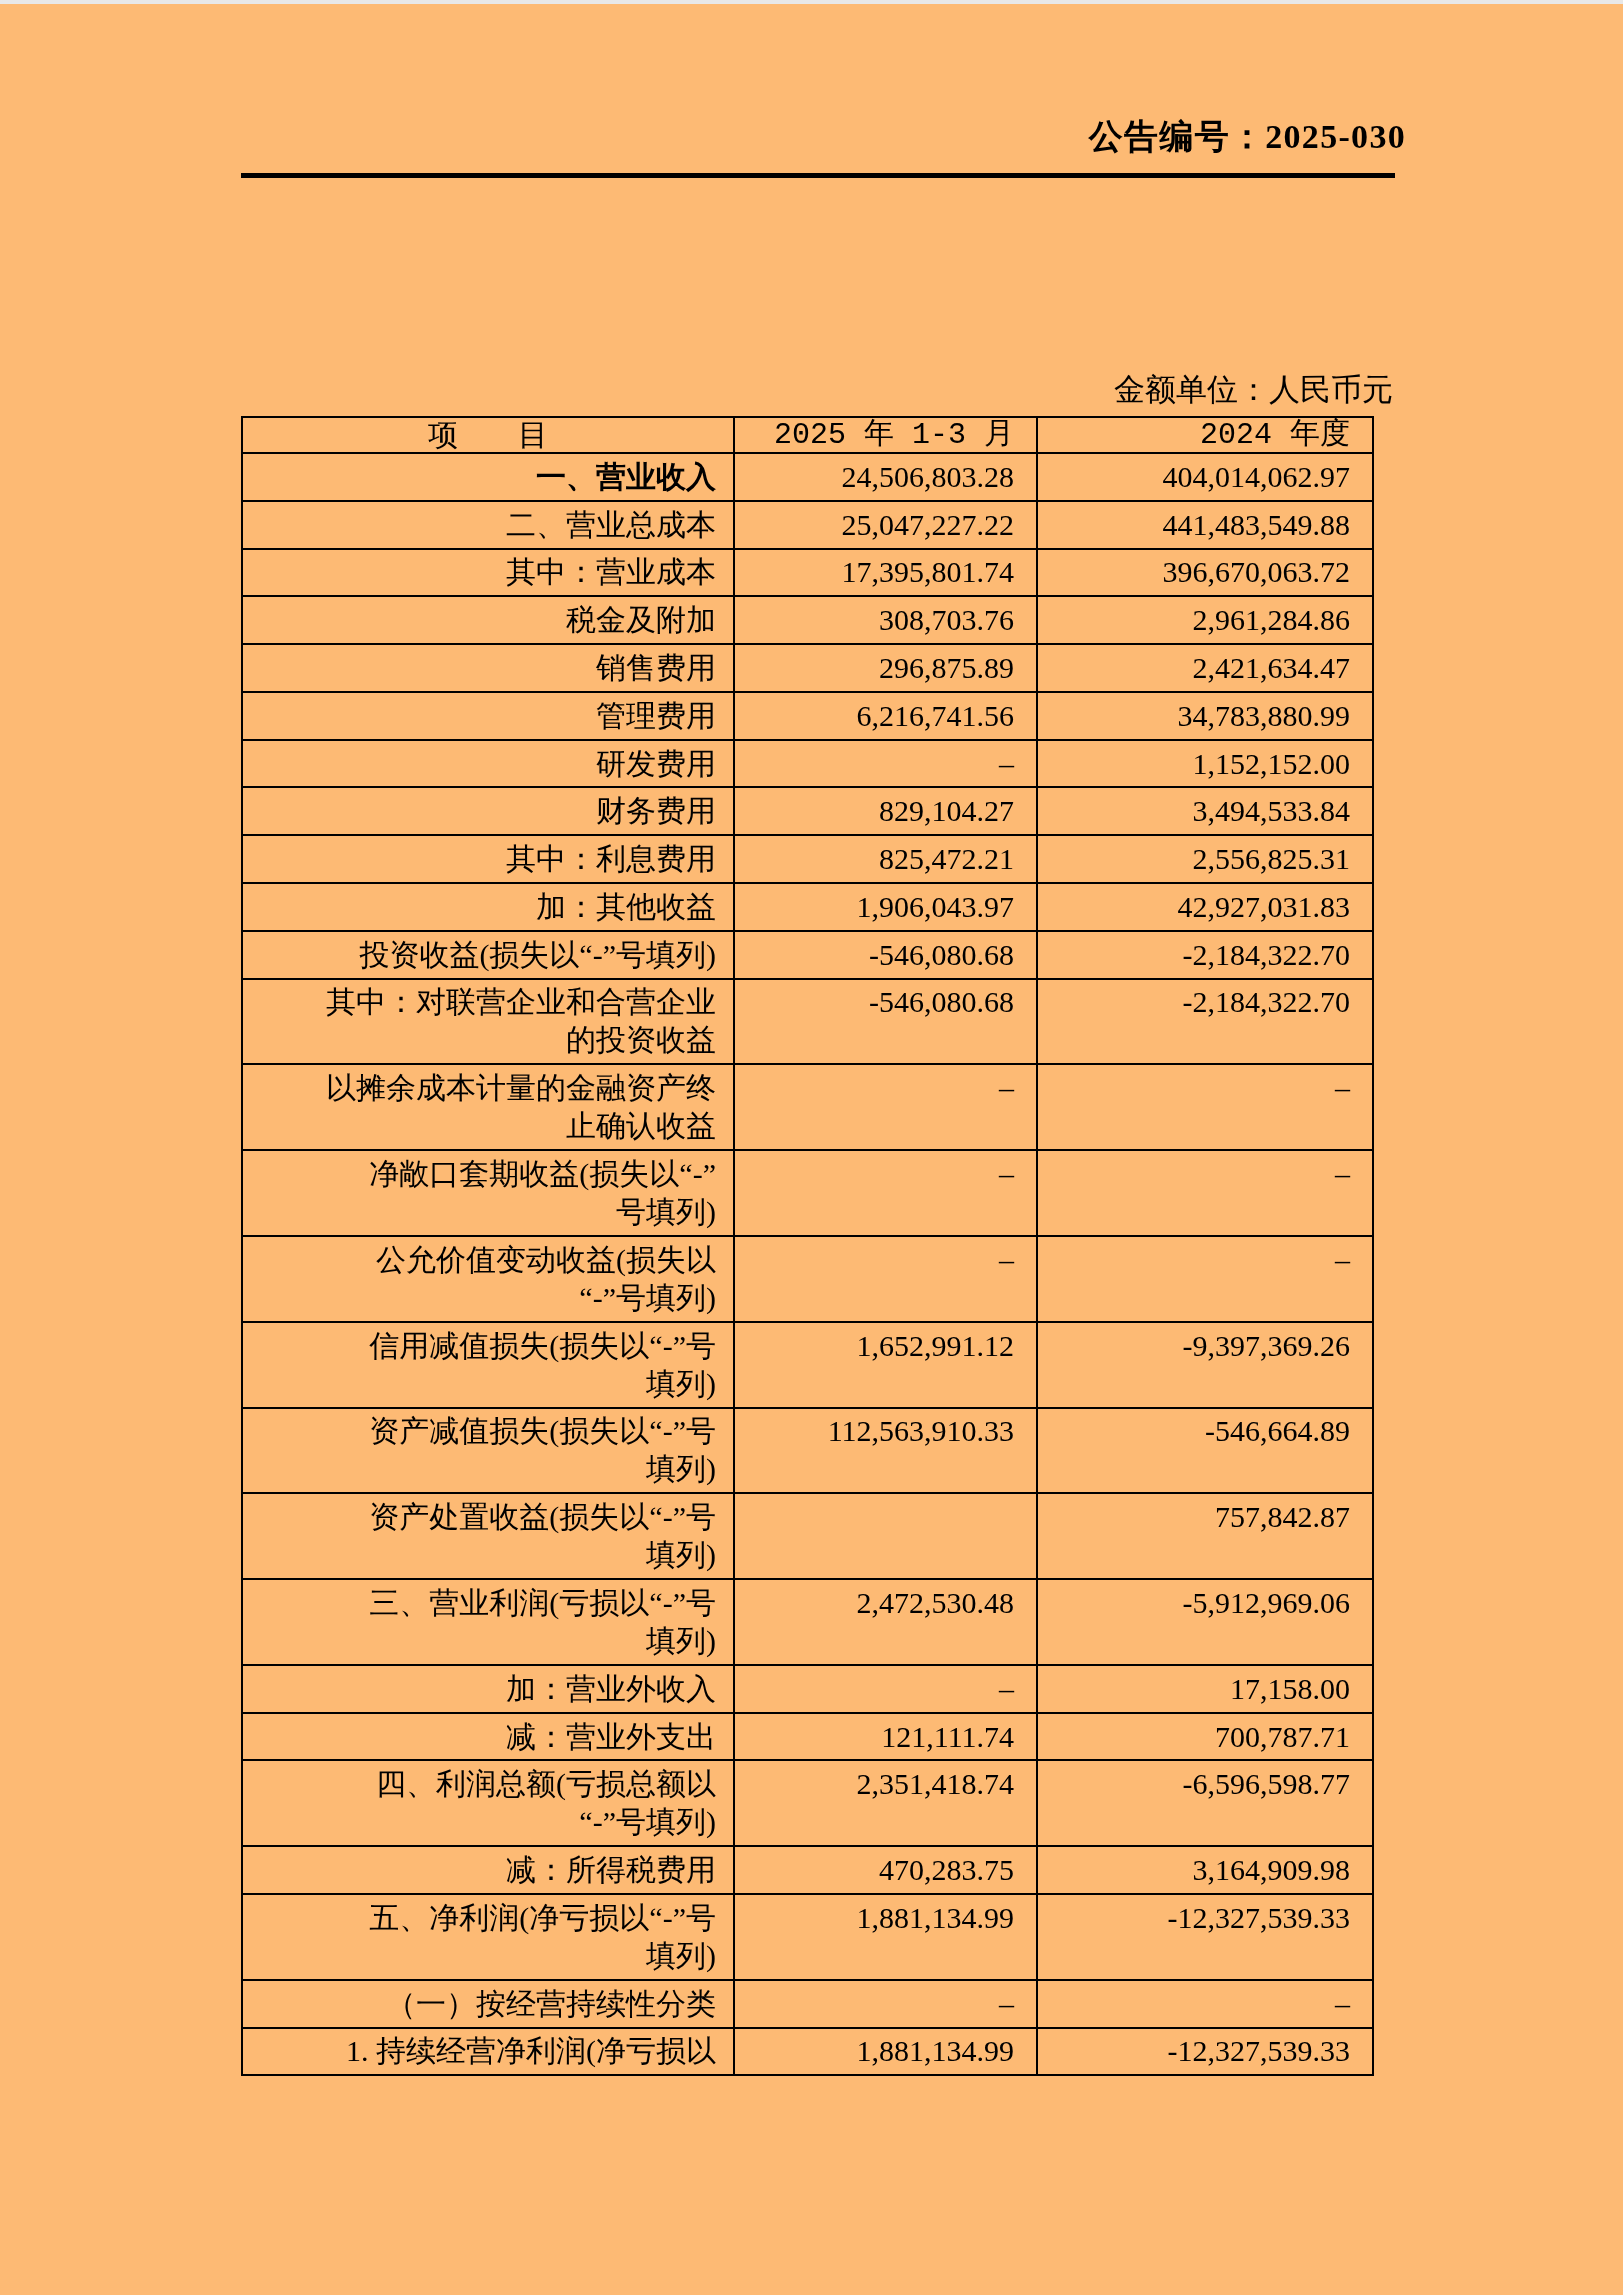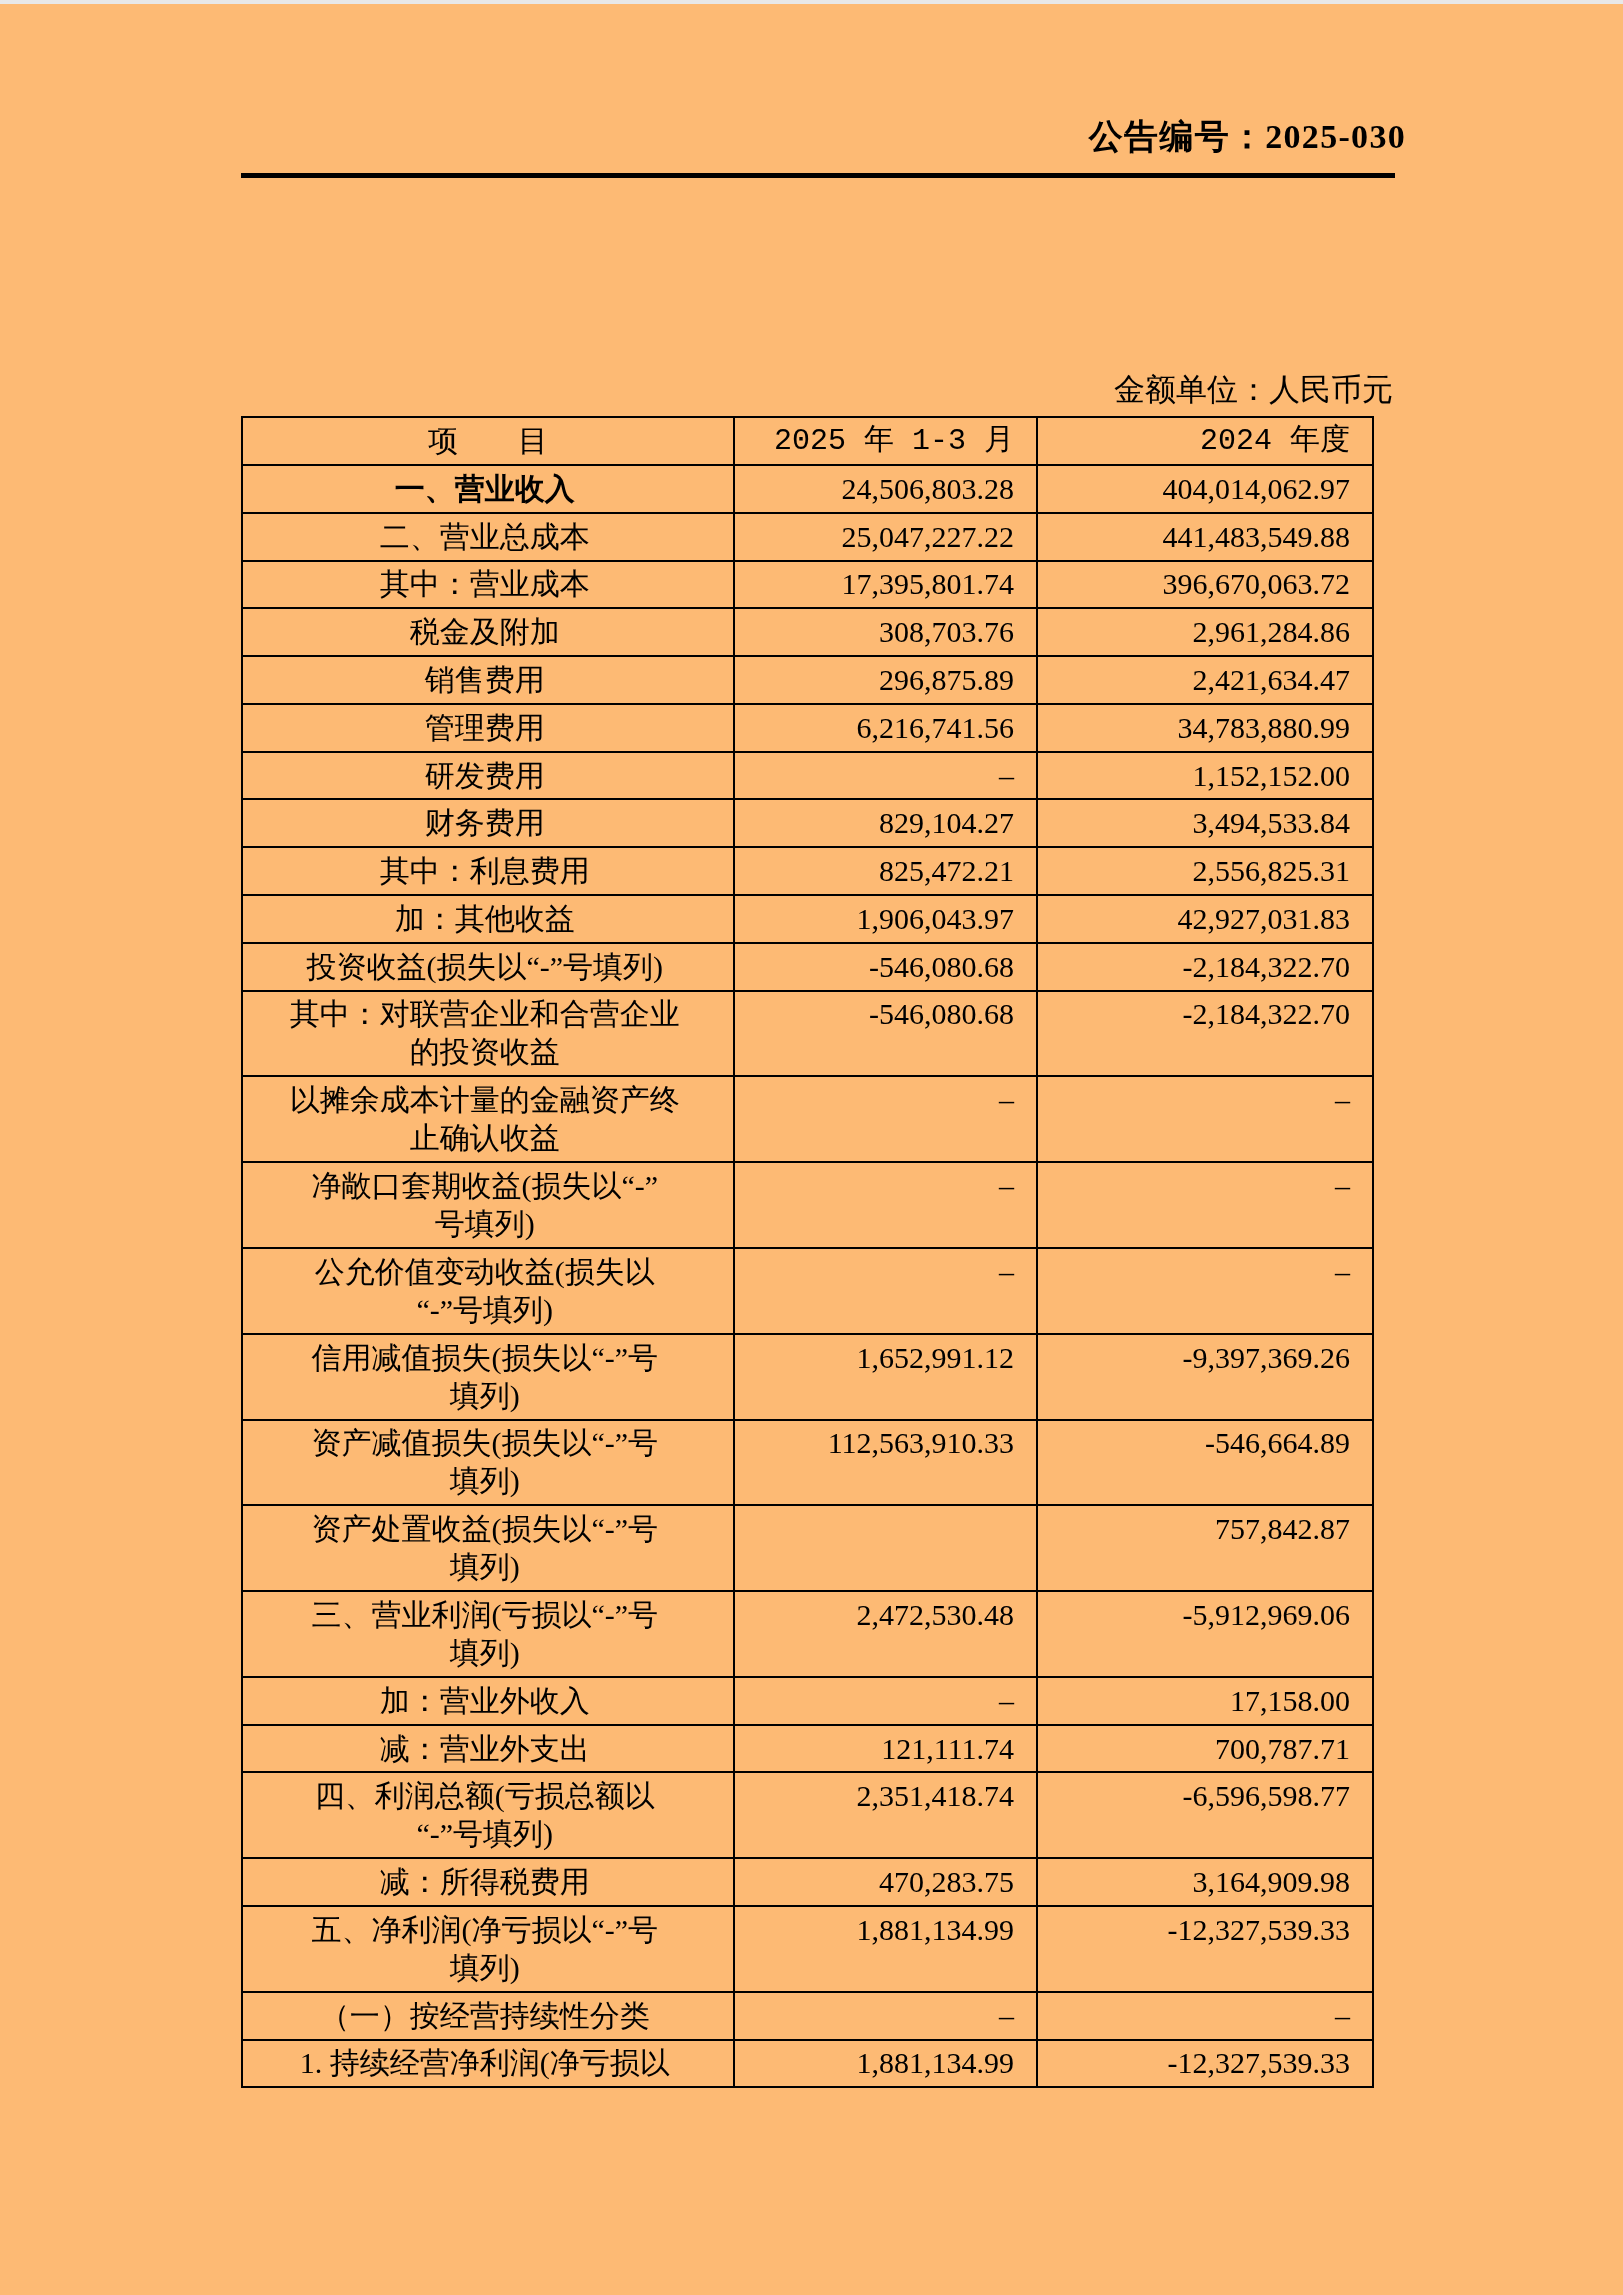--- a/index.html
+++ b/index.html
@@ -59,26 +59,26 @@
   .income th, .income td {
     border: 2px solid #000000;
     border-top-width: 2.6px;
     border-bottom-width: 2.6px;
     vertical-align: top;
     font-size: 30px;
     font-weight: normal;
   }
   .income thead th {
     line-height: 34px;
-    padding: 6px 0;
+    padding: 0 0;
   }
   .income th.h-label { text-align: center; }
   .income th.h-num   { text-align: right; padding-right: 22px; font-family: Liberation Mono, monospace; }
   .income td.c-label {
-    text-align: center;
+    text-align: right;
     padding: 3.9px 17px 3.9px 10.5px;
     line-height: 38px;
     white-space: pre-line;
   }
   .income td.c-num {
     text-align: right;
     padding: 3.9px 22px 3.9px 5.2px;
     line-height: 38px;
   }
   .income .bold { font-weight: bold; }

